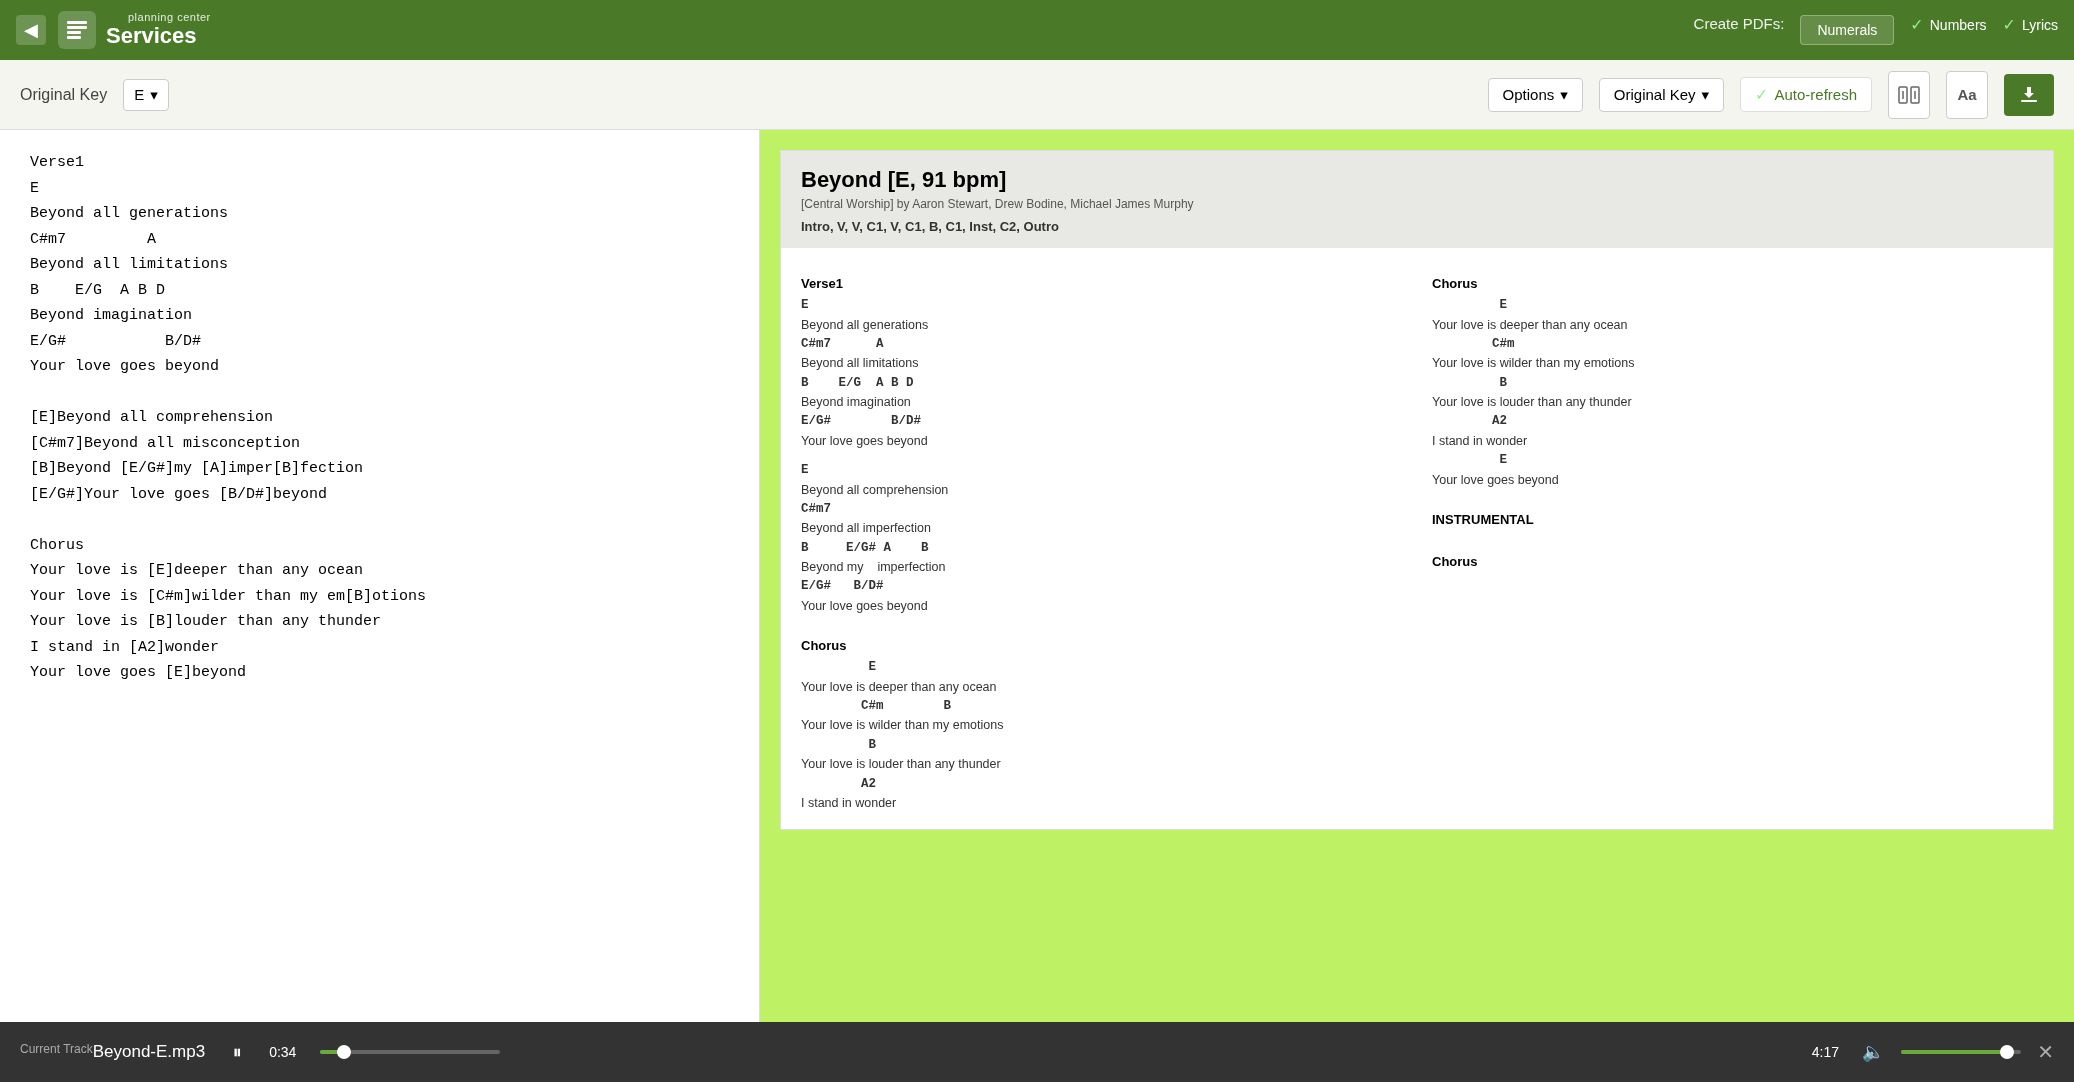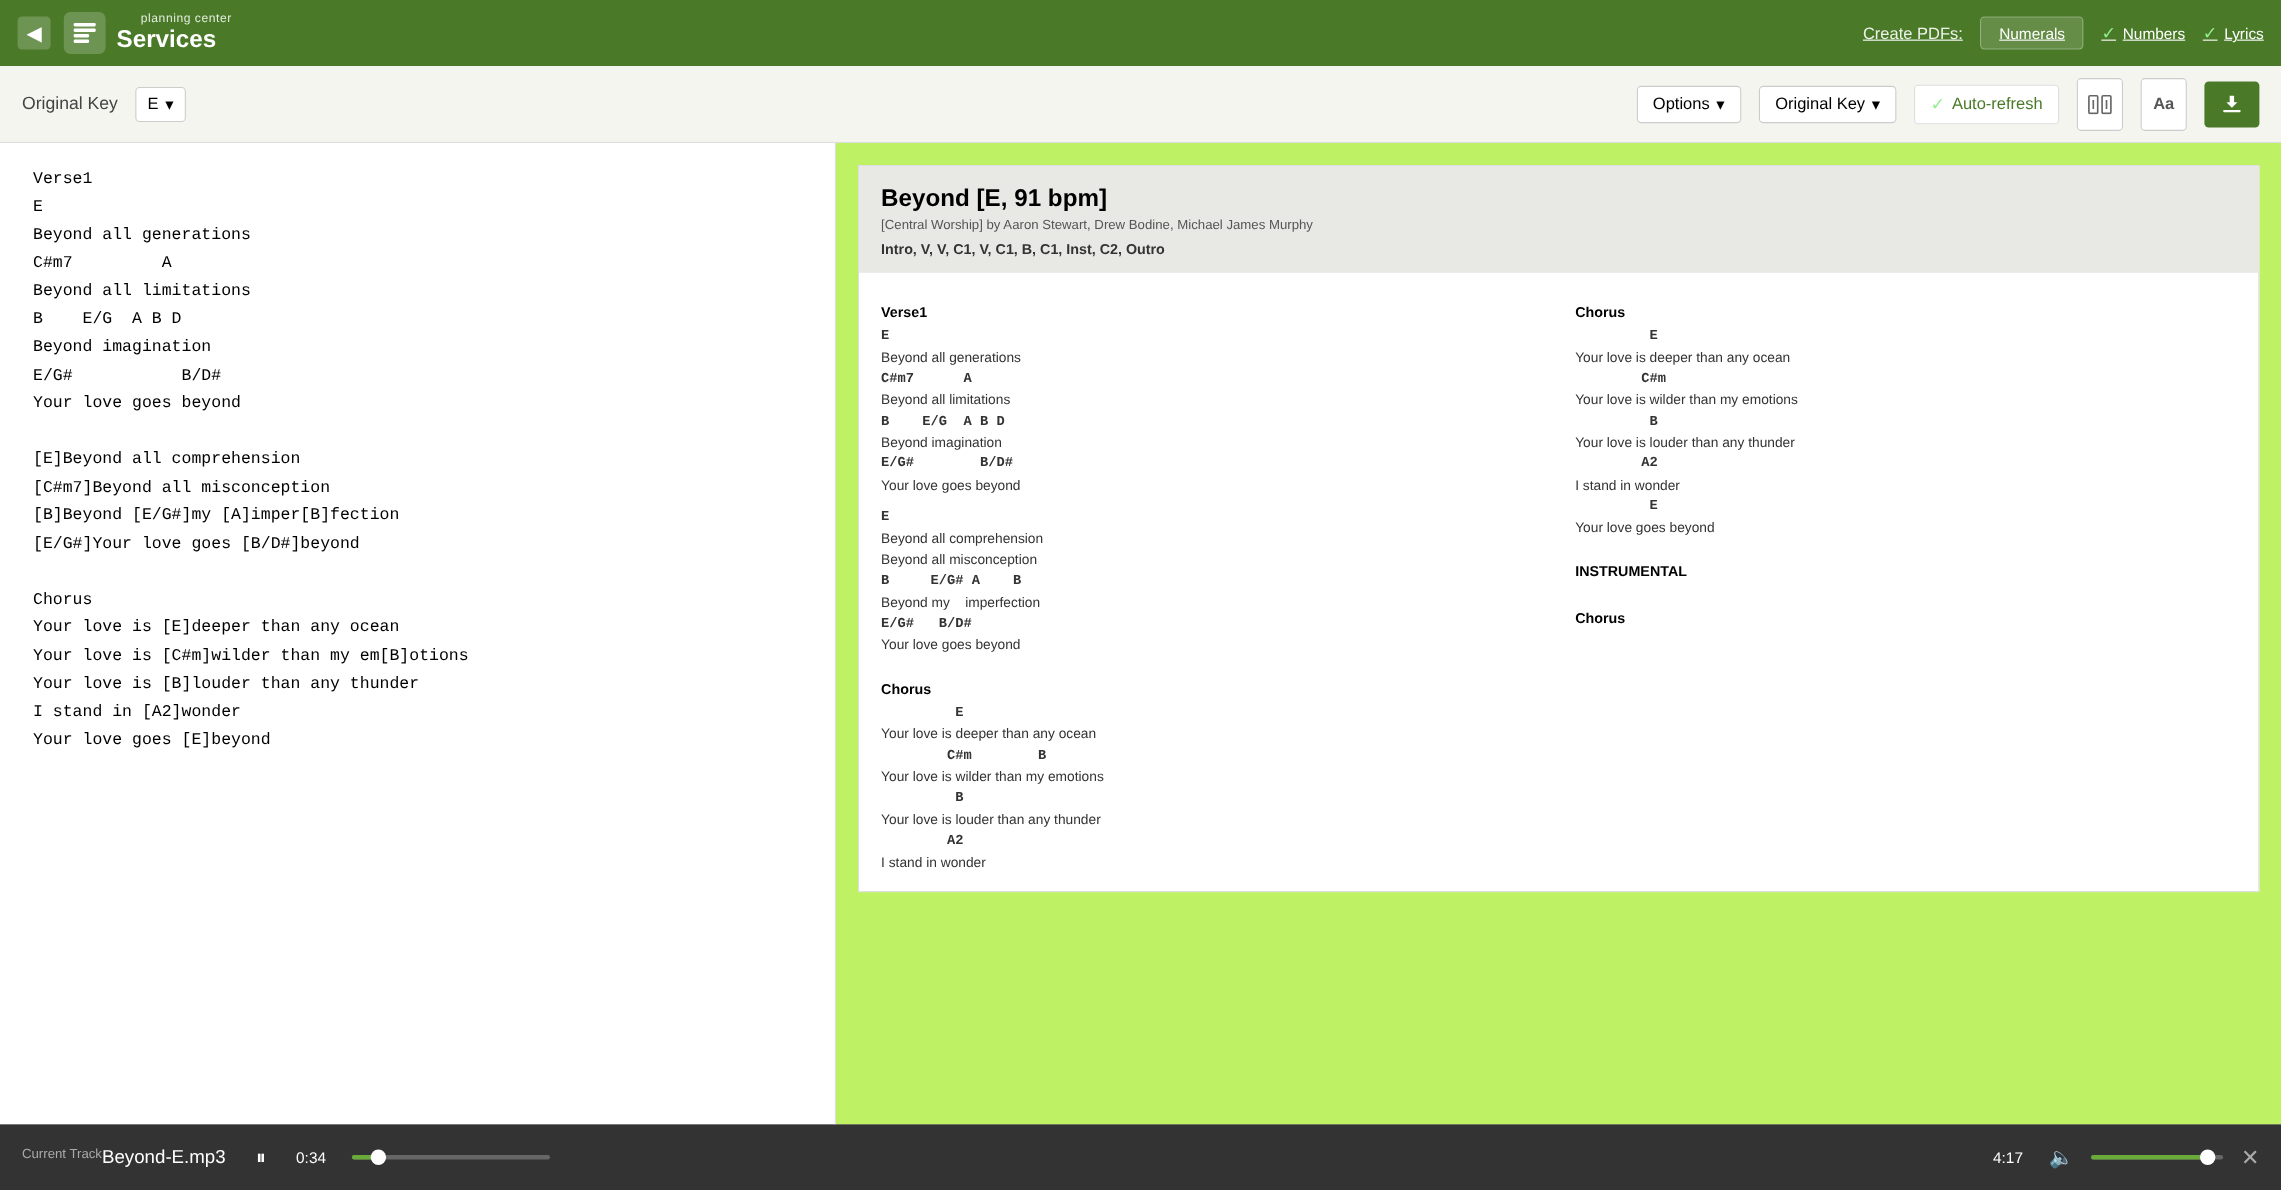--- a/index.html
+++ b/index.html
@@ -30,21 +30,21 @@
       width: 38px; height: 38px;
       background: rgba(255,255,255,0.2);
       border-radius: 6px;
       display: flex; align-items: center; justify-content: center;
     }
     .header-logo-text { display: flex; flex-direction: column; }
     .header-logo-small { font-size: 11px; opacity: 0.85; letter-spacing: 0.5px; padding-left: 22px; }
     .header-logo-large { font-size: 22px; font-weight: 700; }
     .header-spacer { flex: 1; }
     .header-right {
-      display: flex; align-items: center; gap: 16px; text-decoration: underline;
+      display: flex; align-items: flex-start; gap: 16px;
     }
     .create-pdfs-label {
       color: rgba(255,255,255,0.9);
       font-size: 15px;
     }
     .pdf-btn {
       background: rgba(255,255,255,0.15);
       border: 1px solid rgba(255,255,255,0.3);
       color: white;
       padding: 6px 16px;
@@ -387,21 +387,22 @@
           <div class="chord-line">C#m7&nbsp;&nbsp;&nbsp;&nbsp;&nbsp;&nbsp;A</div>
           <div class="lyric-line">Beyond all limitations</div>
           <div class="chord-line">B&nbsp;&nbsp;&nbsp;&nbsp;E/G&nbsp;&nbsp;A B D</div>
           <div class="lyric-line">Beyond imagination</div>
           <div class="chord-line">E/G#&nbsp;&nbsp;&nbsp;&nbsp;&nbsp;&nbsp;&nbsp;&nbsp;B/D#</div>
           <div class="lyric-line">Your love goes beyond</div>
 
           <div style="height:10px;"></div>
           <div class="chord-line">E</div>
           <div class="lyric-line">Beyond all comprehension</div>
-          <div class="lyric-line">Beyond all misconception</div>
+          <div class="chord-line">C#m7</div>
+          <div class="lyric-line">Beyond all imperfection</div>
           <div class="chord-line">B&nbsp;&nbsp;&nbsp;&nbsp;&nbsp;E/G# A&nbsp;&nbsp;&nbsp;&nbsp;B</div>
           <div class="lyric-line">Beyond my&nbsp;&nbsp;&nbsp;&nbsp;imperfection</div>
           <div class="chord-line">E/G#&nbsp;&nbsp;&nbsp;B/D#</div>
           <div class="lyric-line">Your love goes beyond</div>
 
           <div style="height:10px;"></div>
           <div class="section-label">Chorus</div>
           <div class="chord-line">&nbsp;&nbsp;&nbsp;&nbsp;&nbsp;&nbsp;&nbsp;&nbsp;&nbsp;E</div>
           <div class="lyric-line">Your love is deeper than any ocean</div>
           <div class="chord-line">&nbsp;&nbsp;&nbsp;&nbsp;&nbsp;&nbsp;&nbsp;&nbsp;C#m&nbsp;&nbsp;&nbsp;&nbsp;&nbsp;&nbsp;&nbsp;&nbsp;B</div>

